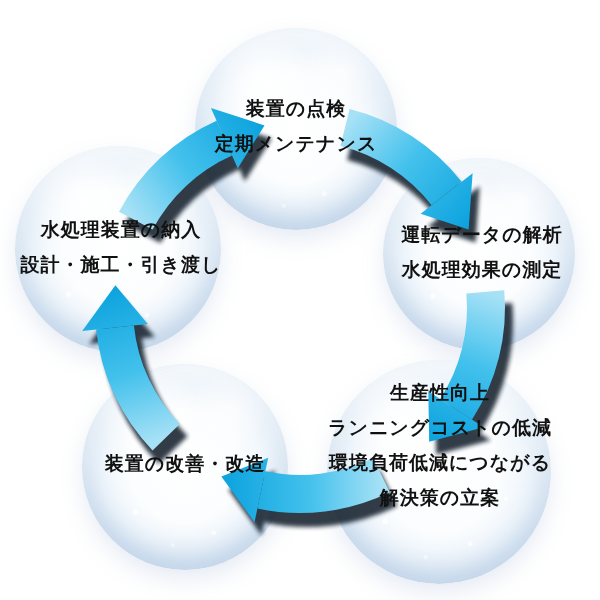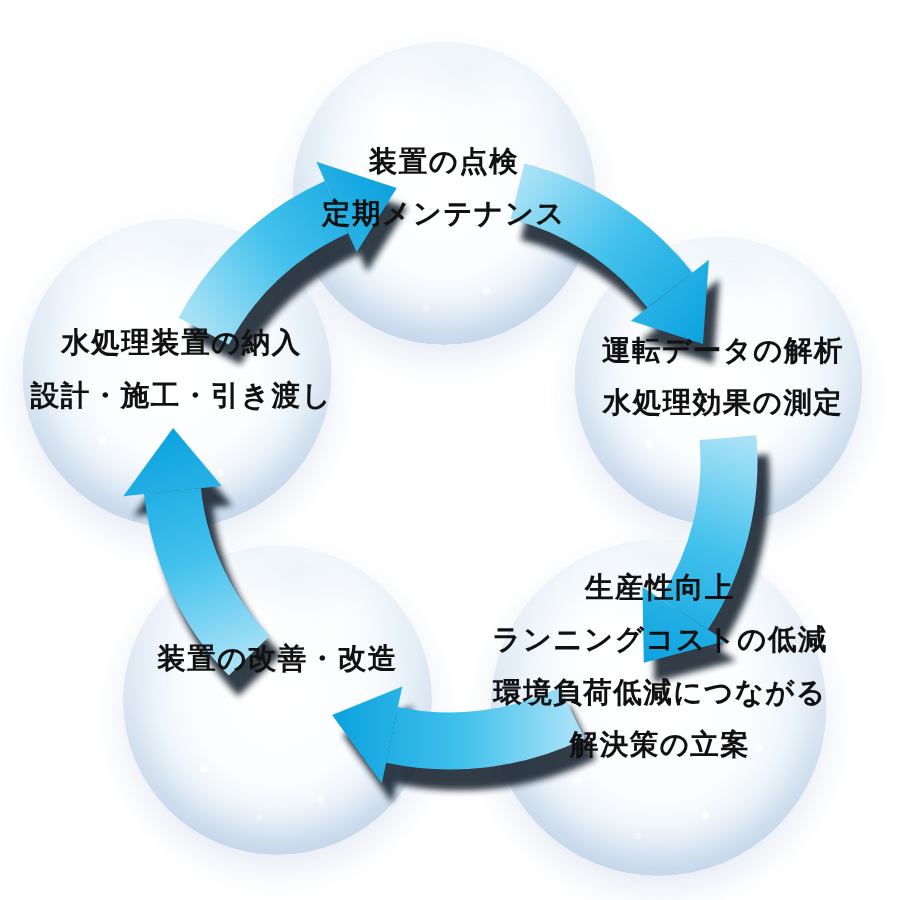--- a/index.html
+++ b/index.html
@@ -32,21 +32,21 @@
   .arrows{position:absolute;left:0;top:0;z-index:2;}
 
   .label{
     position:absolute;z-index:3;transform:translate(-50%,-50%);
     text-align:center;font-weight:bold;font-size:19px;line-height:1.85;
     letter-spacing:1px;color:#111111;white-space:pre-line;
   }
   #label-1{left:296px;top:126px;width:250px;}
   #label-2{left:482px;top:252px;width:240px;}
   #label-3{left:440px;top:445px;width:268px;}
-  #label-4{left:185px;top:440px;width:240px;text-align:center;}
+  #label-4{left:185px;top:464px;width:240px;text-align:center;}
   #label-5{left:121px;top:247px;width:250px;}
 </style>
 </head>
 <body>
 
 <div class="stage">
 
   <div class="bubble" id="bubble-1"></div>
   <div class="bubble" id="bubble-2"></div>
   <div class="bubble" id="bubble-3"></div>

